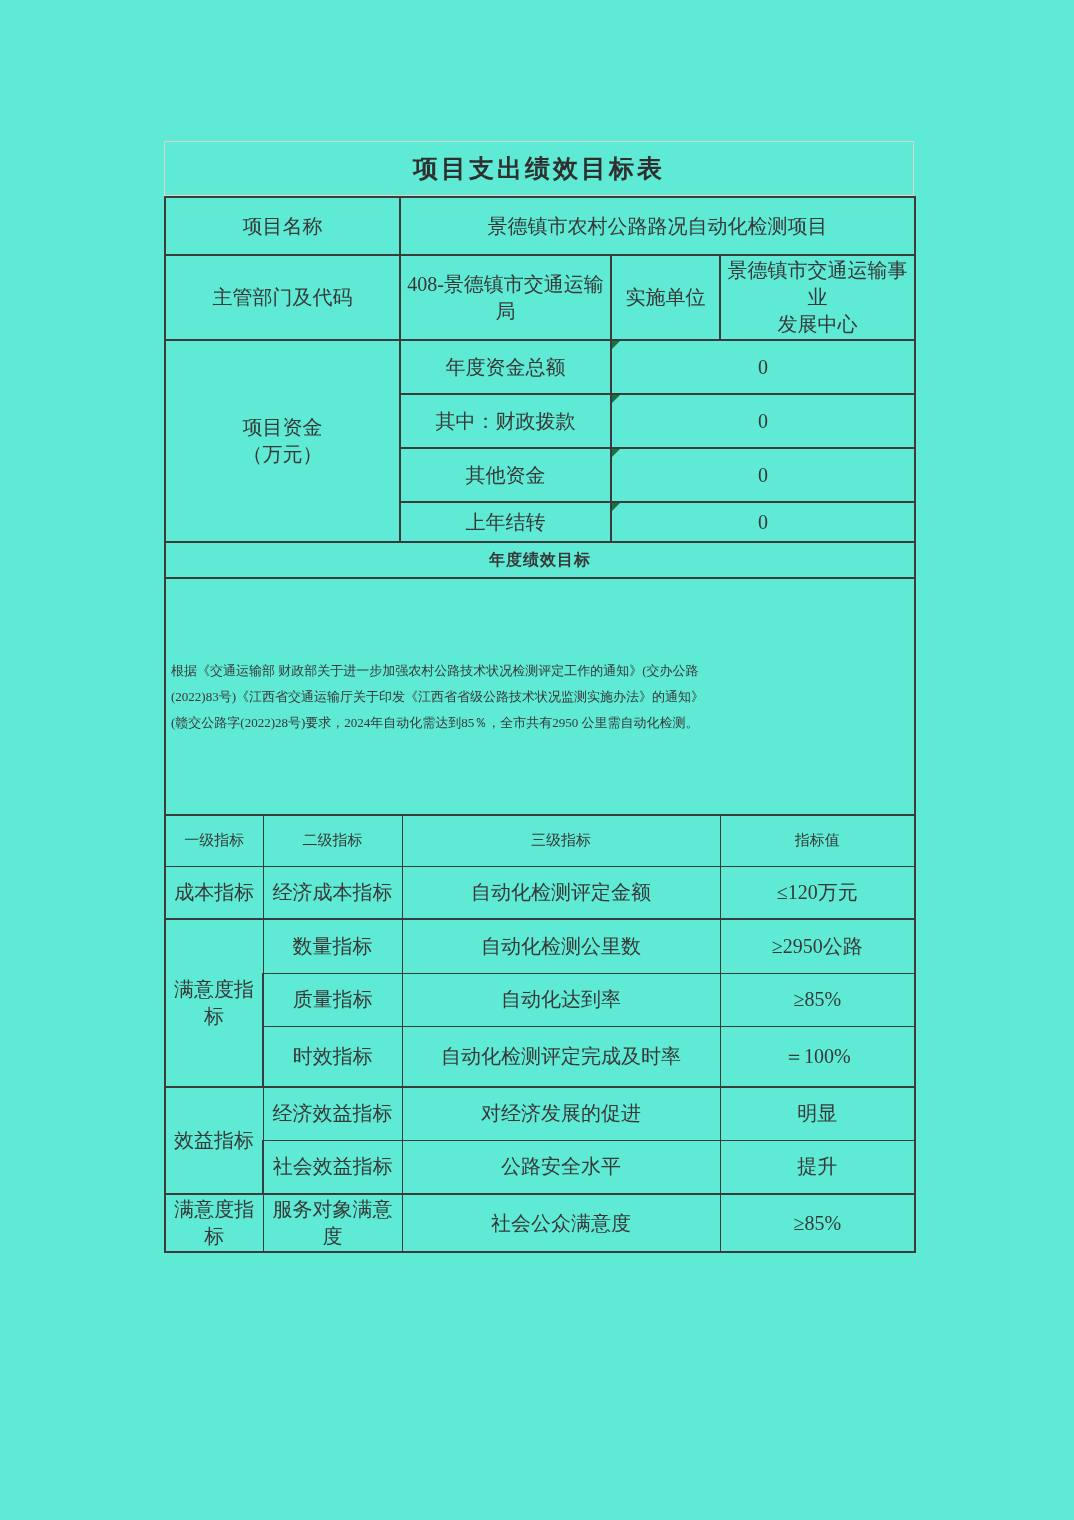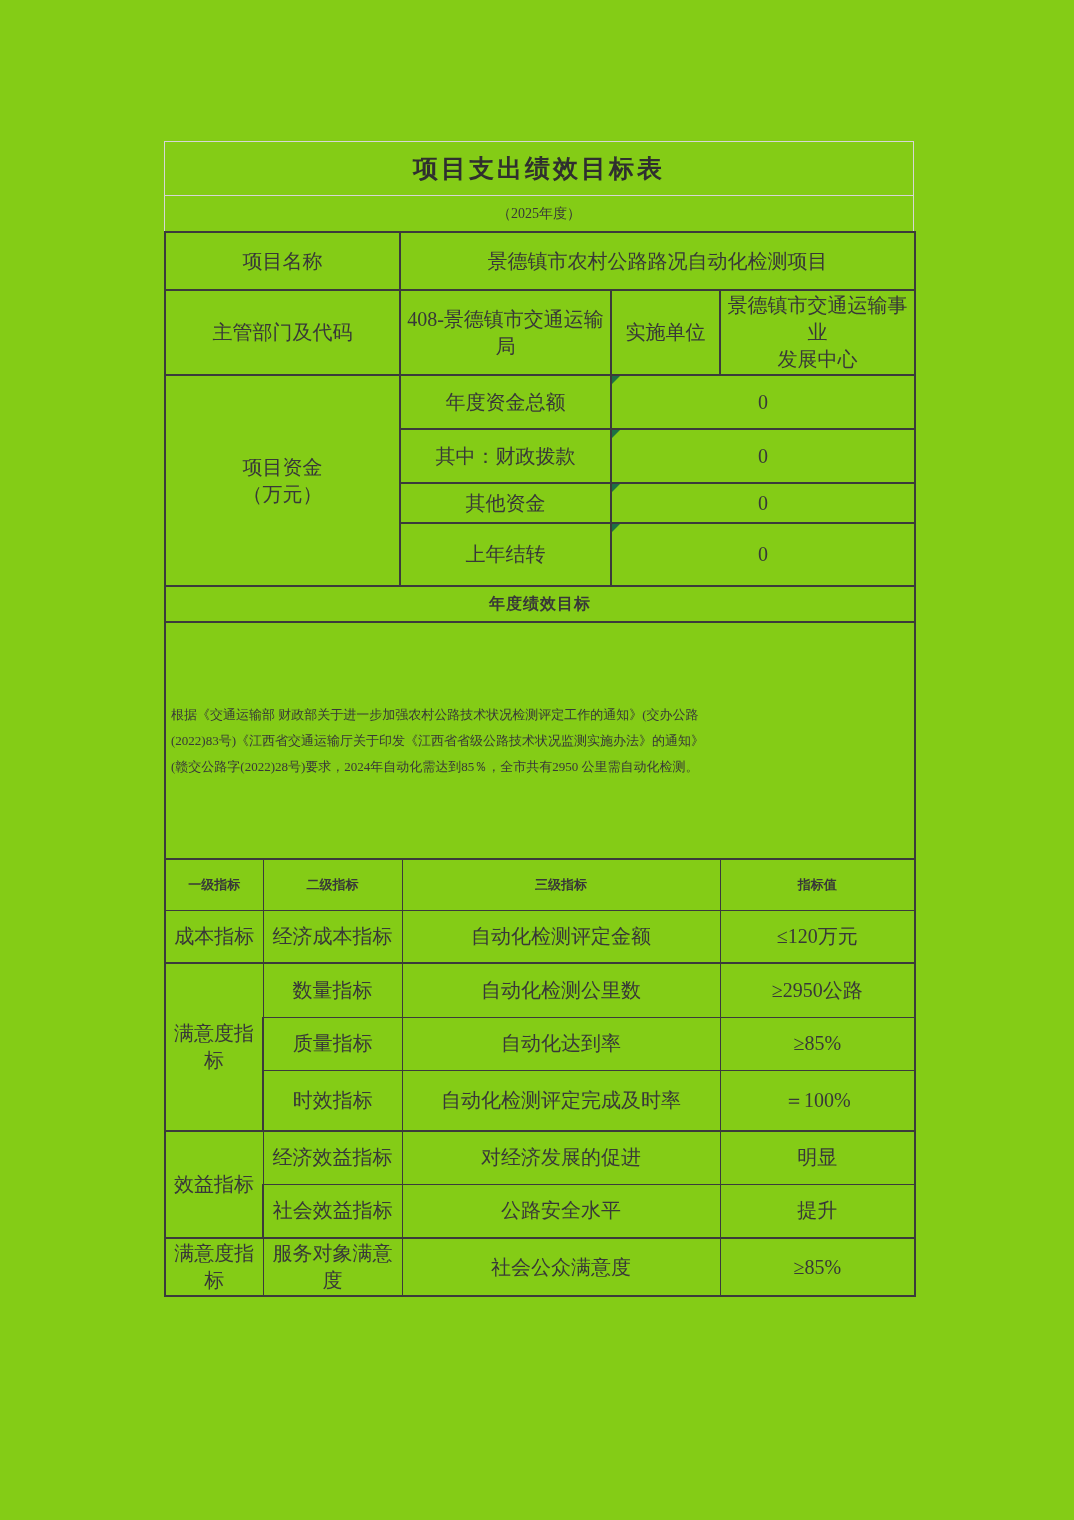--- a/index.html
+++ b/index.html
@@ -1,16 +1,16 @@
 <!DOCTYPE html>
 <html><head>
 <meta charset="utf-8">
 <style>
   html,body{margin:0;padding:0;background:#ffffff;}
-  .page{position:relative;width:1074px;height:1520px;background:#84cc16;overflow:hidden;
+  .page{position:relative;width:1074px;height:1520px;background:#5eead4;overflow:hidden;
         font-family:"Liberation Serif","DejaVu Serif",serif;color:#333333;}
   .sheet{position:absolute;left:164px;top:141px;width:750px;}
   .title-box{box-sizing:border-box;height:55px;border:1px solid #d6d6d6;
              display:flex;align-items:center;justify-content:center;
              font-size:25px;font-weight:bold;letter-spacing:3px;color:#2f2f2f;}
   .subtitle-box{box-sizing:border-box;height:35px;border-left:1px solid #d6d6d6;border-right:1px solid #d6d6d6;
              display:flex;align-items:center;justify-content:center;font-size:14px;color:#383838;}
   table{border-collapse:collapse;table-layout:fixed;width:750px;}
   td{border:2px solid #3b3b3b;text-align:center;vertical-align:middle;
      font-size:20px;color:#383838;padding:1px 2px;position:relative;word-break:break-all;}
@@ -18,32 +18,31 @@
   .para{text-align:justify;font-size:13px;line-height:26px;padding:6px 5px;
         white-space:pre-line;word-break:break-all;}
   .pre{white-space:pre-line;}
   
   .t2 td{border:1px solid #3b3b3b;}
   .t2 tr td:first-child{border-left:2px solid #3b3b3b;}
   .t2 tr td:last-child{border-right:2px solid #3b3b3b;}
   .t2 tr:first-child td{border-top:none;}
   .t2 tr:last-child td{border-bottom:2px solid #3b3b3b;margin-left:8px;}
   .t2 tr.grp td{border-top:2px solid #3b3b3b;}
-  .t2 .hdr{font-weight:bold;font-size:13px;}
+  .t2 .hdr{font-weight:normal;font-size:15px;}
   .tri-icon{position:absolute;top:0;left:0;width:0;height:0;
             border-top:8px solid #1d7044;border-right:8px solid transparent;}
 </style>
 </head>
 <body>
 
 <div class="page">
   <div class="sheet">
 
     <div class="title-box">项目支出绩效目标表</div>
-    <div class="subtitle-box">（2025年度）</div>
 
     <table class="t1">
       <colgroup>
           <col style="width:235px">
           <col style="width:211px">
           <col style="width:109px">
           <col style="width:195px">
         </colgroup>
       <tbody>
           <tr style="height:58px">
@@ -68,28 +67,28 @@
           <span>0</span>
         </td>
       </tr>
       <tr style="height:54px">
         <td>其中：财政拨款</td>
         <td colspan="2">
           <span class="tri-icon"></span>
           <span>0</span>
         </td>
       </tr>
-      <tr style="height:40px">
+      <tr style="height:54px">
         <td>其他资金</td>
         <td colspan="2">
           <span class="tri-icon"></span>
           <span>0</span>
         </td>
       </tr>
-      <tr style="height:63px">
+      <tr style="height:40px">
         <td>上年结转</td>
         <td colspan="2">
           <span class="tri-icon"></span>
           <span>0</span>
         </td>
       </tr>
       <tr style="height:36px">
         <td colspan="4" class="goal-hdr">年度绩效目标</td>
       </tr>
       <tr style="height:237px">

